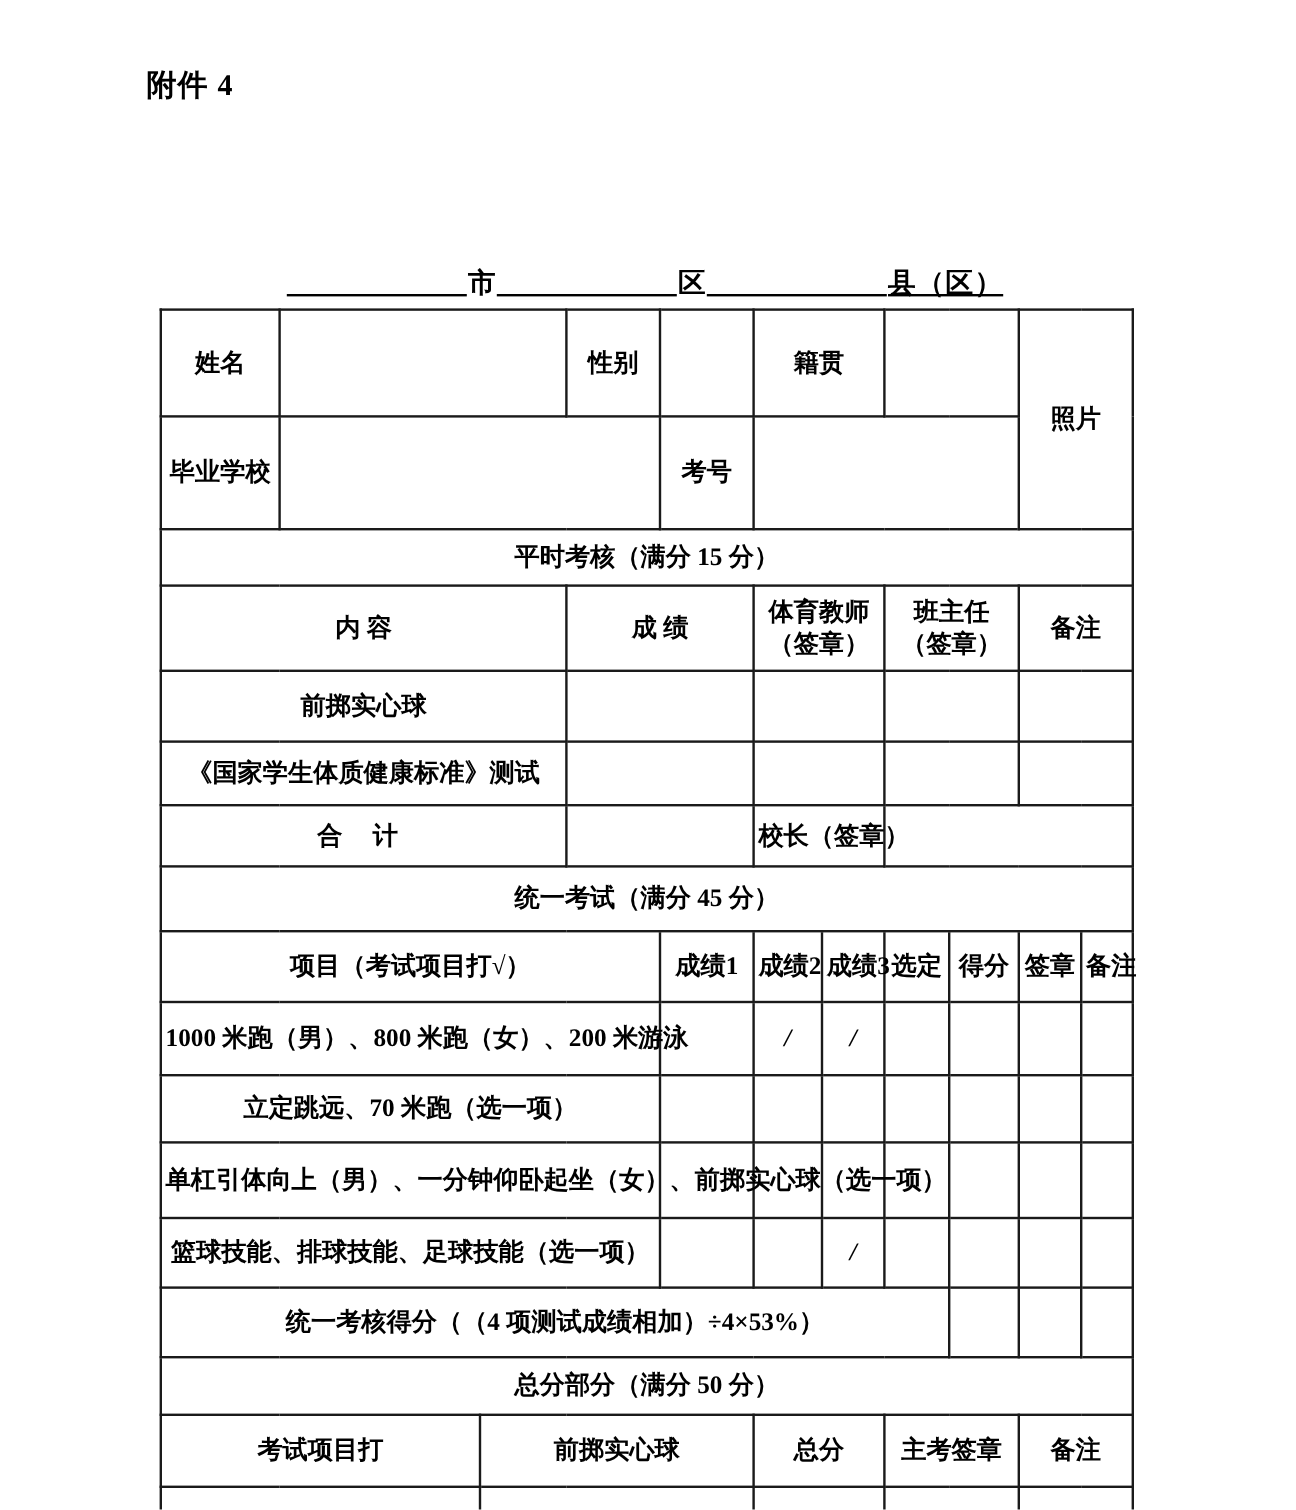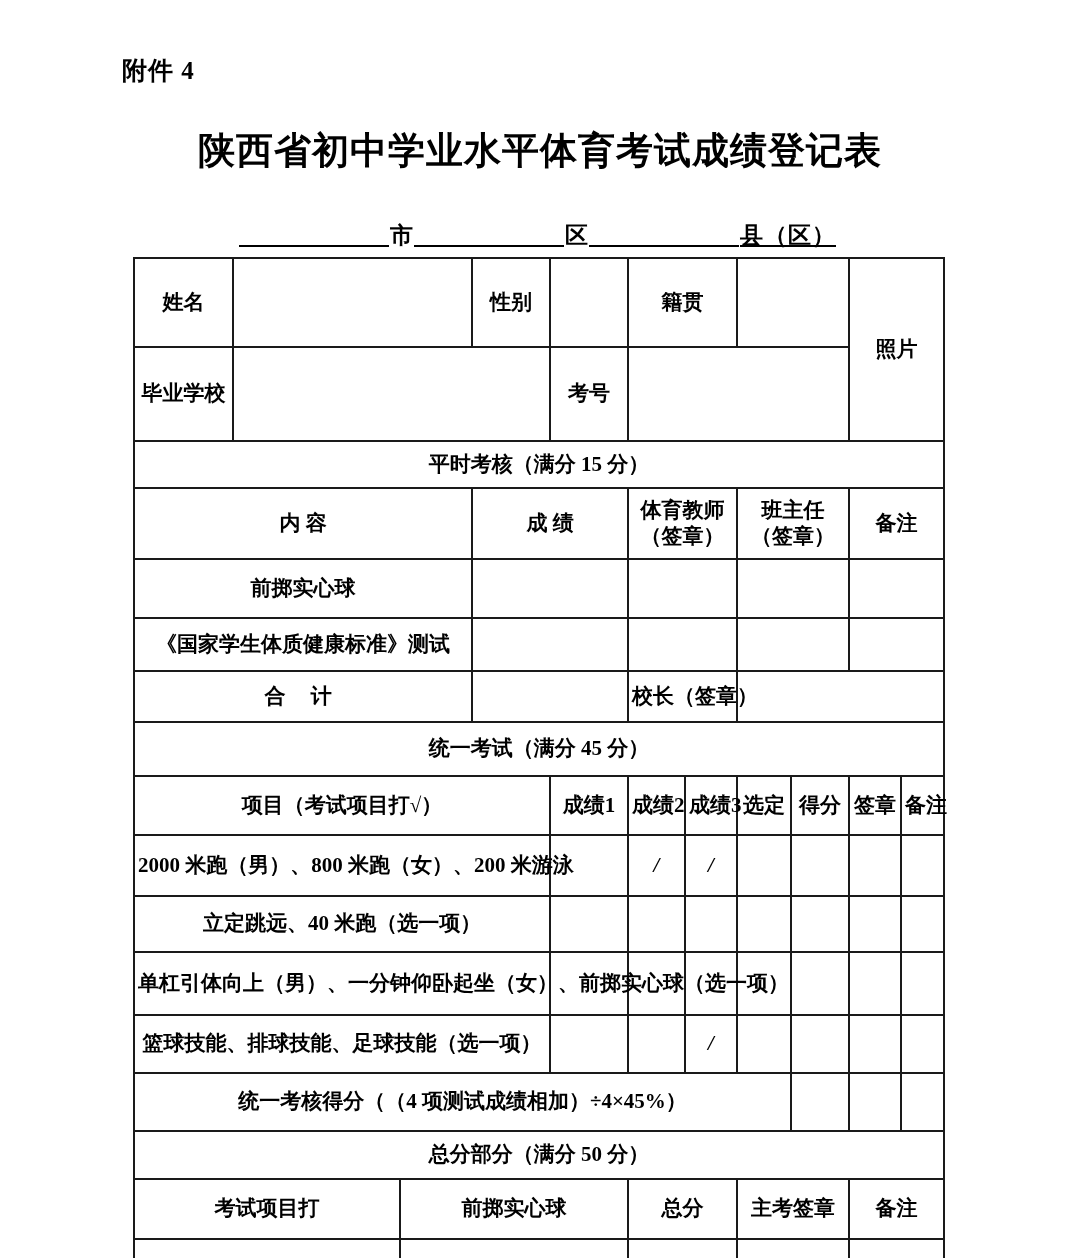--- a/index.html
+++ b/index.html
@@ -102,21 +102,20 @@
     font-style: italic;
   }
 </style>
 </head>
 <body>
 
 <div class="page">
 
   <div class="attachment-label">附件 4</div>
 
-  <div class="doc-title">陕西省初中学业水平体育考试成绩登记表</div>
 
   <div class="region-line">
     <span class="blank"></span>
     <span class="lbl">市</span>
     <span class="blank"></span>
     <span class="lbl">区</span>
     <span class="blank"></span>
     <span class="lbl lbl-wide">县（区）</span>
   </div>
 
@@ -203,32 +202,32 @@
       <td class="small">成绩1</td>
       <td class="small">成绩2</td>
       <td class="small">成绩3</td>
       <td>选定</td>
       <td>得分</td>
       <td>签章</td>
       <td class="small">备注</td>
     </tr>
 
     <tr>
-      <td colspan="4" class="small" style="height:55px">2000 米跑（男）、800 米跑（女）、200 米游泳</td>
+      <td colspan="4" class="small" style="height:55px">1000 米跑（男）、800 米跑（女）、200 米游泳</td>
       <td class="blank"></td>
       <td class="blank slash">/</td>
       <td class="blank slash">/</td>
       <td class="blank"></td>
       <td class="blank"></td>
       <td class="blank"></td>
       <td class="blank"></td>
     </tr>
 
     <tr>
-      <td colspan="4" style="height:50px">立定跳远、40 米跑（选一项）</td>
+      <td colspan="4" style="height:50px">立定跳远、70 米跑（选一项）</td>
       <td class="blank"></td>
       <td class="blank slash"></td>
       <td class="blank slash"></td>
       <td class="blank"></td>
       <td class="blank"></td>
       <td class="blank"></td>
       <td class="blank"></td>
     </tr>
 
     <tr>
@@ -247,21 +246,21 @@
       <td class="blank"></td>
       <td class="blank slash"></td>
       <td class="blank slash">/</td>
       <td class="blank"></td>
       <td class="blank"></td>
       <td class="blank"></td>
       <td class="blank"></td>
     </tr>
 
     <tr>
-      <td colspan="8" style="height:52px">统一考核得分（（4 项测试成绩相加）÷4×45%）</td>
+      <td colspan="8" style="height:52px">统一考核得分（（4 项测试成绩相加）÷4×53%）</td>
       <td class="blank"></td>
       <td class="blank"></td>
       <td class="blank"></td>
     </tr>
 
     <tr>
       <td colspan="11" style="height:42px">总分部分（满分 50 分）</td>
     </tr>
 
     <tr>

